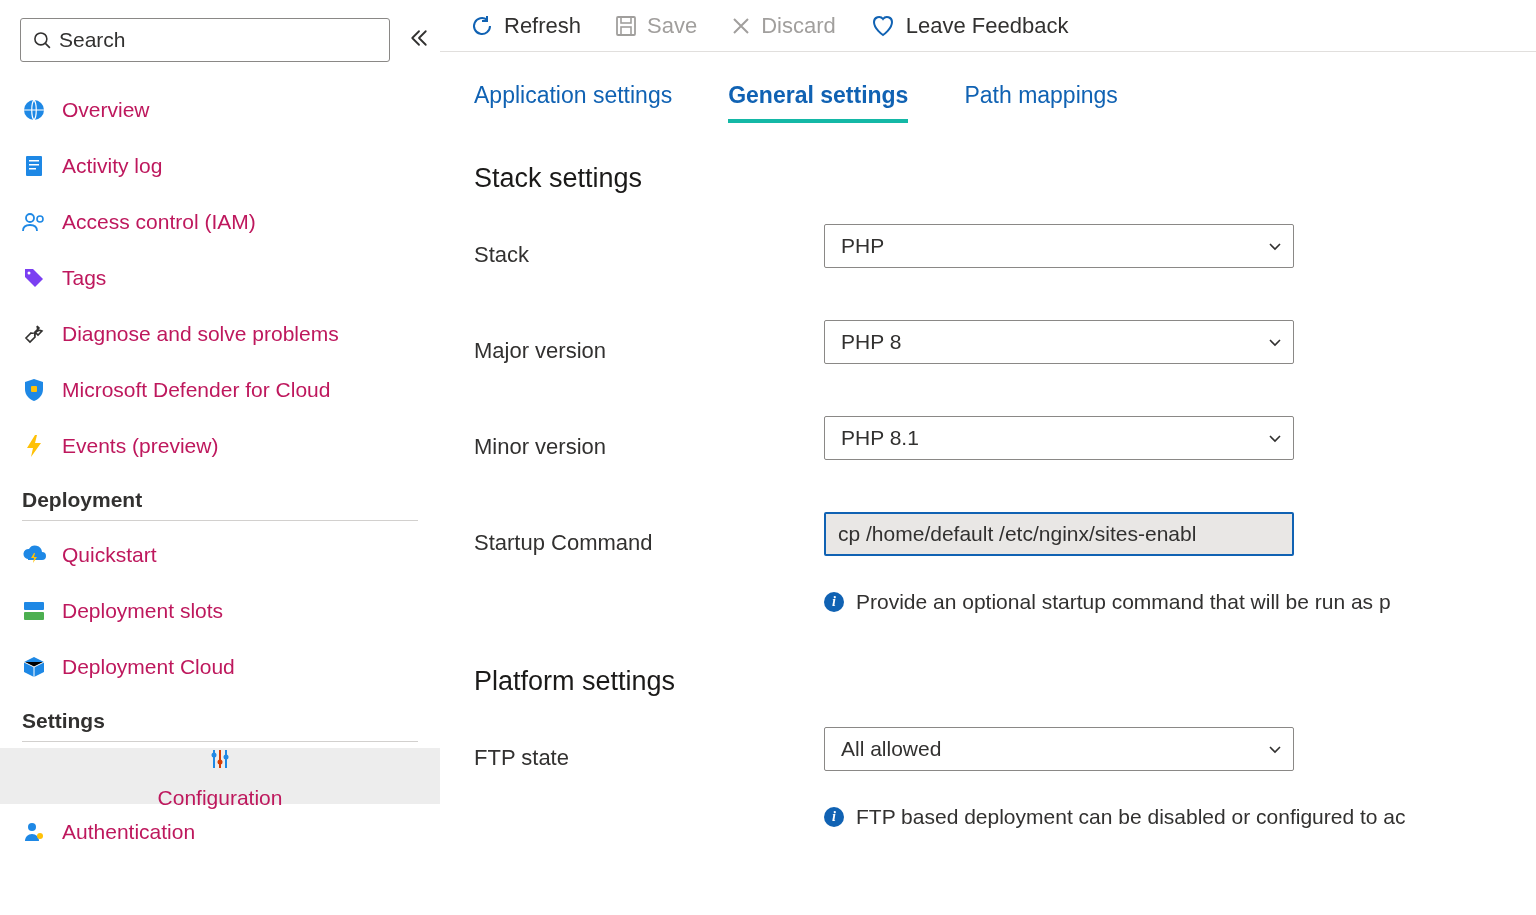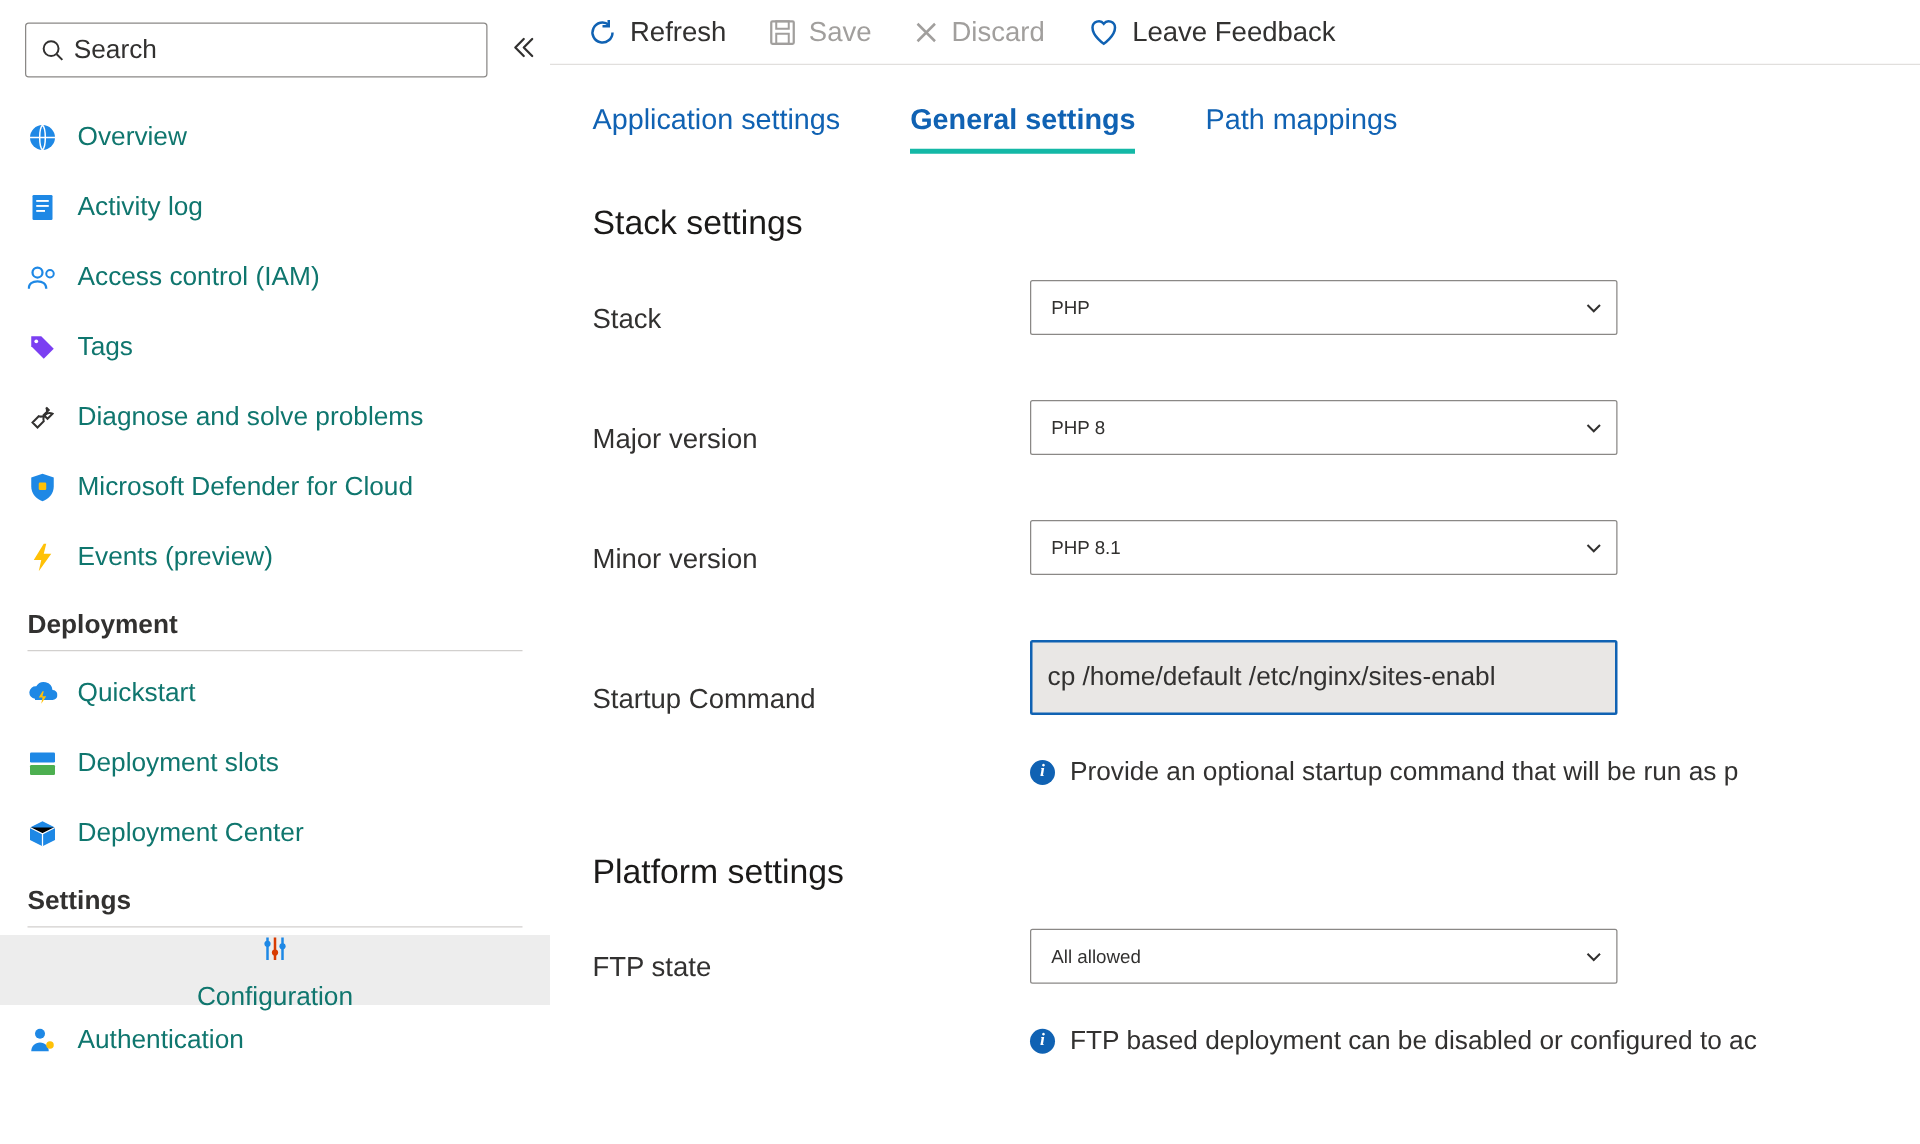--- a/index.html
+++ b/index.html
@@ -41,21 +41,21 @@
     .search-box svg { flex: 0 0 auto; margin-right: 8px; }
     .search-box span { font-size: 21px; color: #323130; }
     .collapse-toggle { cursor: pointer; color: #323130; }
     .nav-item {
       display: flex;
       align-items: center;
       height: 56px;
       padding: 0 22px;
       cursor: pointer;
       font-size: 21px;
-      color: #0f766e;
+      color: #be185d;
       gap: 16px;
     }
     .nav-item.selected { background: #ededed; flex-direction: column; }
     .nav-icon { width: 24px; height: 24px; display: flex; align-items: center; justify-content: center; }
     .section-label {
       font-size: 21px;
       font-weight: 600;
       color: #323130;
       padding: 14px 22px 8px 22px;
     }
@@ -129,28 +129,28 @@
     }
     .select {
       width: 470px;
       height: 44px;
       border: 1px solid #8a8886;
       border-radius: 2px;
       display: flex;
       align-items: center;
       justify-content: space-between;
       padding: 0 10px 0 16px;
-      font-size: 15px;
+      font-size: 21px;
       color: #323130;
       cursor: pointer;
       background: #fff;
     }
     .text-input {
       width: 470px;
-      height: 60px;
+      height: 44px;
       border: 2px solid #1062b3;
       border-radius: 2px;
       padding: 0 12px;
       font-size: 21px;
       color: #323130;
       background: #e9e7e5;
       font-family: inherit;
     }
     .info-row {
       display: flex;
@@ -272,21 +272,21 @@
       </span>
     <span>Deployment slots</span>
   </div>
   <div class="nav-item">
     <span class="nav-icon">
         <svg width="22" height="22" viewBox="0 0 22 22">
           <path d="M11 1l10 5v10l-10 5L1 16V6l10-5z" fill="#1e88e5"></path>
           <path d="M1 6l10 5 10-5M11 11v10" stroke="#fff" stroke-width="1"></path>
         </svg>
       </span>
-    <span>Deployment Center</span>
+    <span>Deployment Cloud</span>
   </div>
 
   <div class="section-label">Settings</div>
   <div class="section-divider"></div>
   <div class="nav-item selected">
     <span class="nav-icon">
         <svg width="20" height="22" viewBox="0 0 20 22">
           <line x1="4" y1="2" x2="4" y2="20" stroke="#1e88e5" stroke-width="2"></line>
           <line x1="10" y1="2" x2="10" y2="20" stroke="#d83b01" stroke-width="2"></line>
           <line x1="16" y1="2" x2="16" y2="20" stroke="#1e88e5" stroke-width="2"></line>

